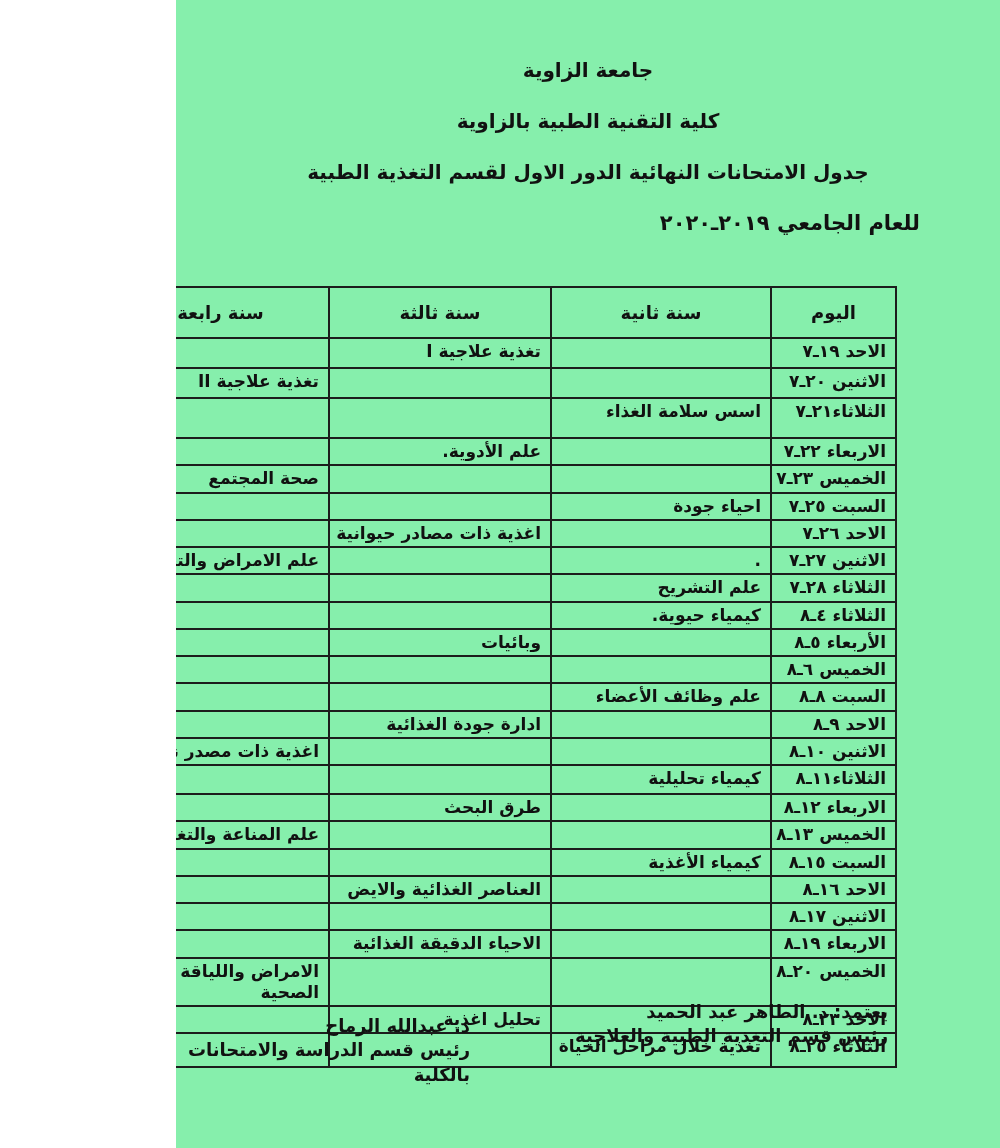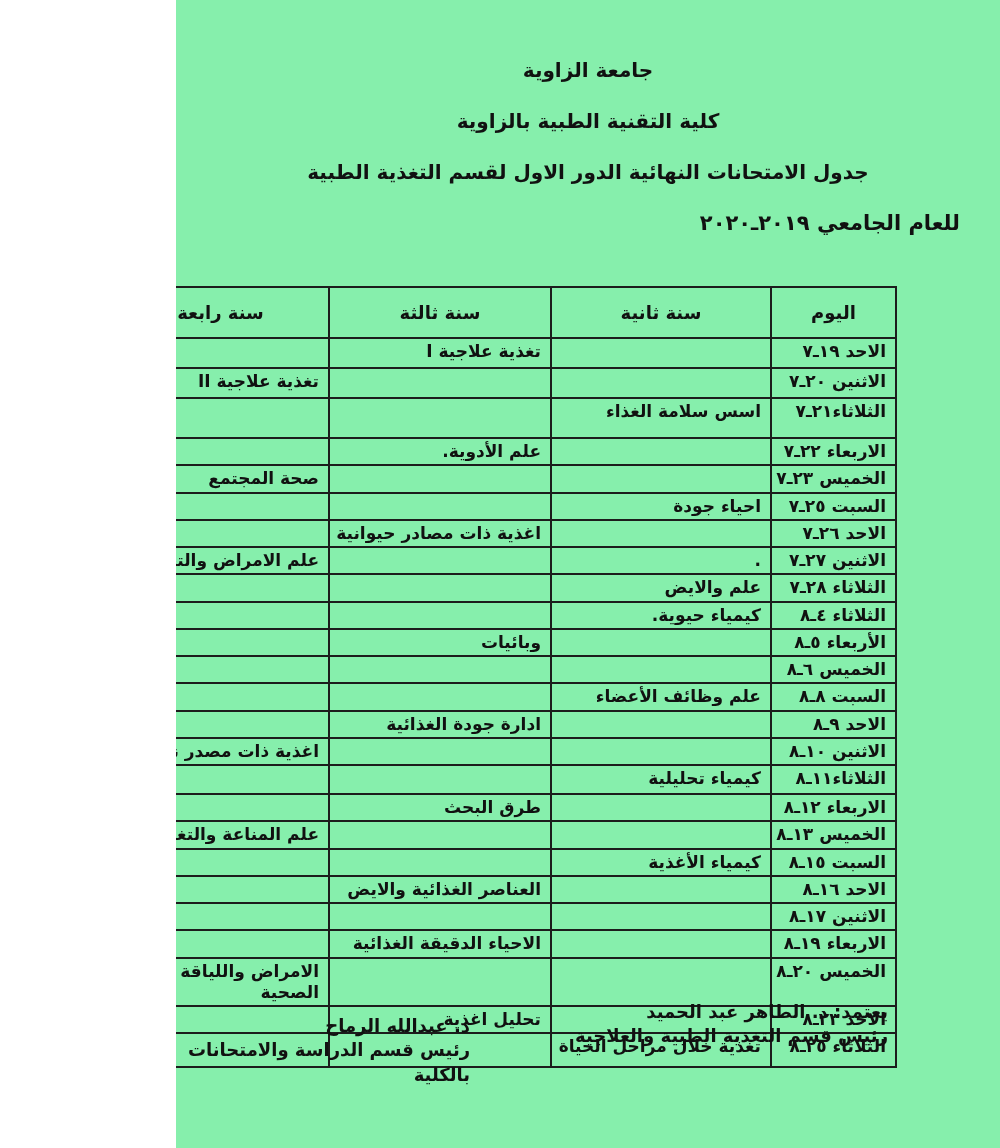--- a/index.html
+++ b/index.html
@@ -26,21 +26,21 @@
     padding-top: 58px;
     text-align: center;
   }
   .h-line {
     font-size: 20px;
     line-height: 1.2;
     margin-bottom: 27px;
   }
   .h-line.year-line {
     text-align: right;
-    padding-right: 40px;
+    padding-right: 80px;
     font-size: 21px;
   }
   table.schedule {
     border-collapse: collapse;
     table-layout: fixed;
     width: 784px;
     margin: 50px 103px 0 113px;
   }
   table.schedule th,
   table.schedule td {
@@ -152,21 +152,21 @@
           <td class="subject-col"></td>
         </tr>
         <tr style="height: 26px;">
           <td class="day-col">الاثنين ٢٧ـ٧</td>
           <td class="subject-col">.</td>
           <td class="subject-col"></td>
           <td class="subject-col">علم الامراض والتغذية</td>
         </tr>
         <tr style="height: 25px;">
           <td class="day-col">الثلاثاء ٢٨ـ٧</td>
-          <td class="subject-col">علم والايض</td>
+          <td class="subject-col">علم التشريح</td>
           <td class="subject-col"></td>
           <td class="subject-col"></td>
         </tr>
         <tr style="height: 25px;">
           <td class="day-col">الثلاثاء ٤ـ٨</td>
           <td class="subject-col">كيمياء حيوية.</td>
           <td class="subject-col"></td>
           <td class="subject-col"></td>
         </tr>
         <tr style="height: 25px;">

